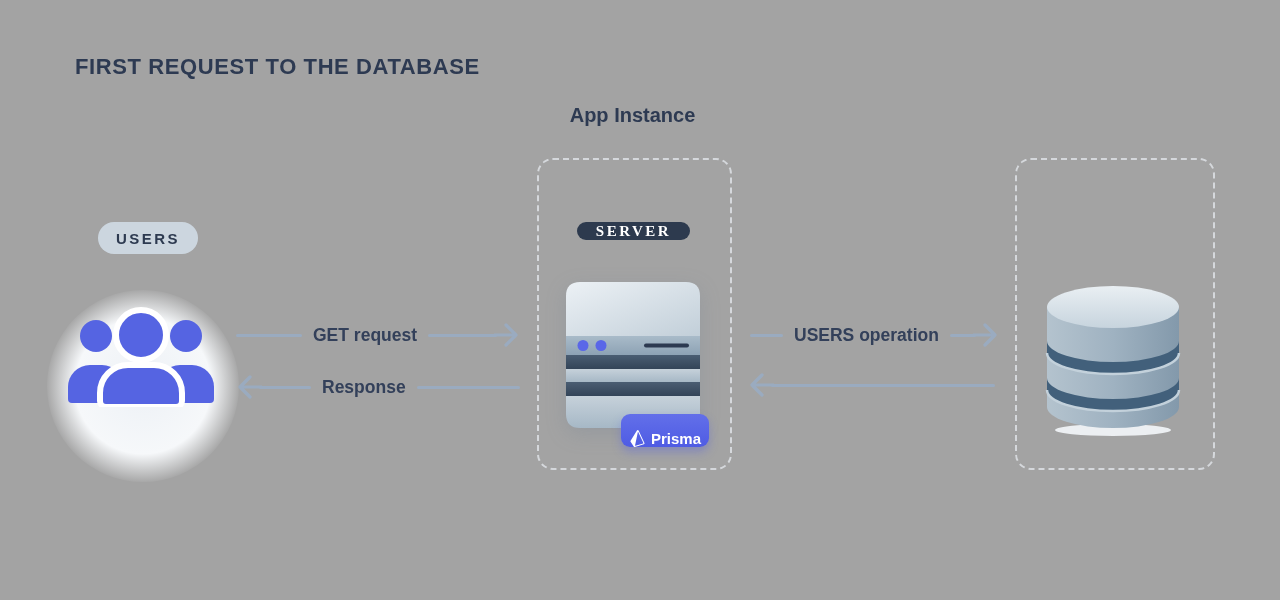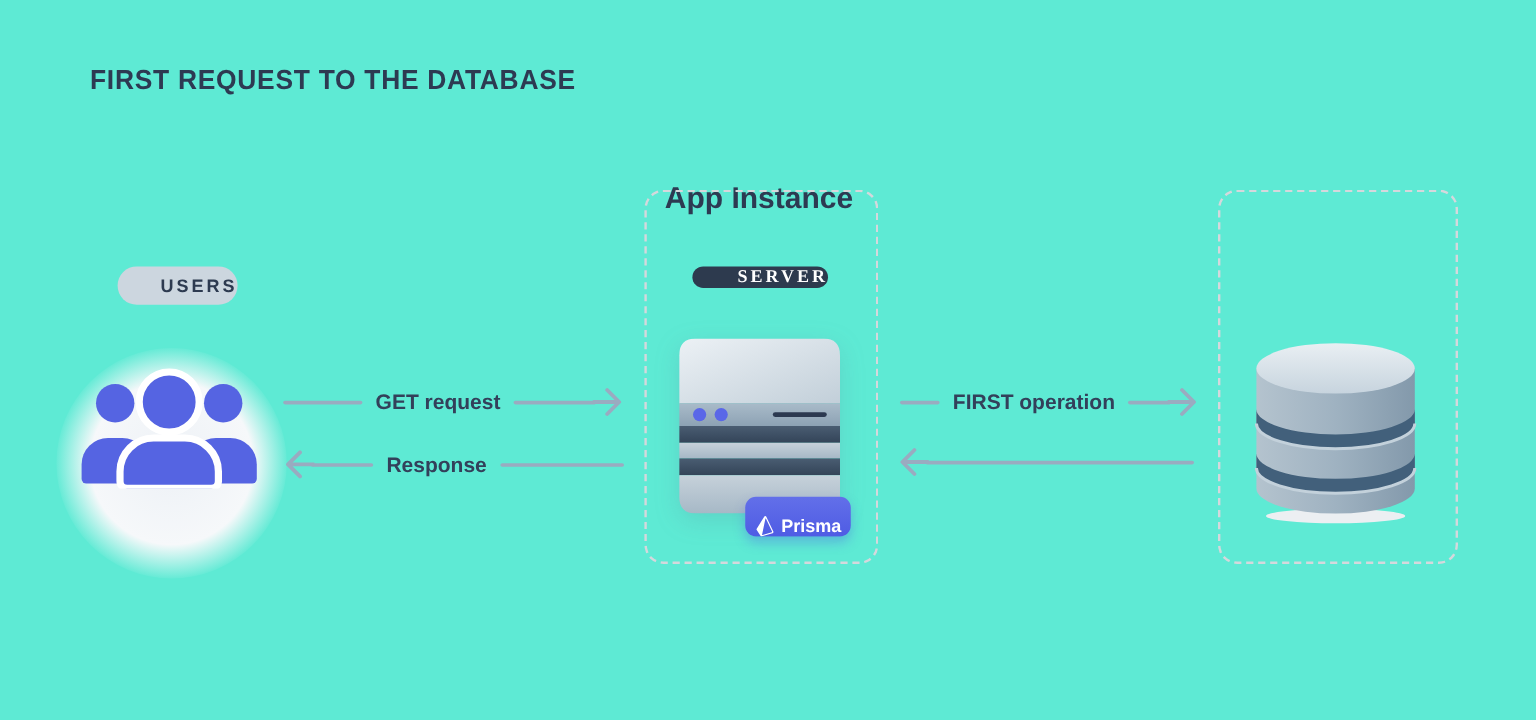--- a/index.html
+++ b/index.html
@@ -1,45 +1,45 @@
 <!DOCTYPE html>
 <html><head>
 <meta charset="utf-8">
 <style>
   html,body{margin:0;padding:0;background:#ffffff;}
   .canvas{
-    position:relative;width:1280px;height:600px;background:#5eead4;overflow:hidden;
+    position:relative;width:1280px;height:600px;background:#a3a3a3;overflow:hidden;
     font-family:"Liberation Sans",sans-serif;color:#2d3a52;
   }
   .title{
     position:absolute;left:75px;top:53px;margin:0;
     font-size:22px;font-weight:800;letter-spacing:.6px;color:#2d3a52;
     transform:scaleY(1.04);transform-origin:left top;
   }
   
   .pill{
-    position:absolute;display:flex;align-items:center;justify-content:flex-end;
+    position:absolute;display:flex;align-items:center;justify-content:center;
     border-radius:17px;font-weight:700;letter-spacing:2.5px;font-size:15px;
   }
   .users-pill{left:98px;top:222px;width:100px;height:32px;background:#ccd6df;color:#2d3a50;}
   .server-pill{left:577px;top:222px;width:113px;height:18px;background:#2d3a4e;color:#ffffff;font-family:Liberation Serif, serif;}
   
   .users-glow{
     position:absolute;left:47px;top:290px;width:192px;height:192px;border-radius:50%;
     background:radial-gradient(circle,#edf1f6 0%,#f6f8fa 50%,rgba(255,255,255,0) 72%);
   }
   .users-icon{position:absolute;left:64px;top:305px;}
   
   .dashed-box{
     position:absolute;border:2px dashed #d5d8dc;border-radius:16px;background:transparent;
   }
   .app-box{left:537px;top:158px;width:191px;height:308px;}
   .db-box{left:1015px;top:158px;width:196px;height:308px;}
   .heading{
-    position:absolute;text-align:center;font-weight:800;font-size:25px;color:#2d3a52;white-space:nowrap;margin-top:47px;
+    position:absolute;text-align:center;font-weight:800;font-size:20px;color:#2d3a52;white-space:nowrap;
   }
   .app-heading{left:537px;top:104px;width:191px;}
   .db-heading{left:983px;top:104px;width:260px;}
   .region-row{position:absolute;display:flex;justify-content:center;}
   .app-region{left:537px;top:142px;width:191px;}
   .db-region{left:1015px;top:142px;width:196px;}
   .region-inner{
     display:flex;align-items:center;gap:7px;background:#ffffff;padding:0 10px;height:26px;
   }
   .region-label{
@@ -101,21 +101,21 @@
     <svg class="chev" width="26" height="26" viewBox="0 0 26 26" style="margin-right:-3px">
       <path d="M26 13 h-21 M14 3 l-10 10 10 10" fill="none" stroke="#9aabc0" stroke-width="3.2" stroke-linecap="round" stroke-linejoin="round"></path>
     </svg>
     <div class="flow-line" style="flex:0 0 52px"></div>
     <span class="flow-label">Response</span>
     <div class="flow-line grow"></div>
   </div>
 
   <div class="flow-row row-read">
     <div class="flow-line" style="flex:0 0 33px"></div>
-    <span class="flow-label">FIRST operation</span>
+    <span class="flow-label">USERS operation</span>
     <div class="flow-line grow"></div>
     <svg class="chev" width="26" height="26" viewBox="0 0 26 26" style="margin-left:-3px">
       <path d="M0 13 h21 M12 3 l10 10 -10 10" fill="none" stroke="#9aabc0" stroke-width="3.2" stroke-linecap="round" stroke-linejoin="round"></path>
     </svg>
   </div>
 
   <div class="flow-row row-return">
     <svg class="chev" width="26" height="26" viewBox="0 0 26 26" style="margin-right:-3px">
       <path d="M26 13 h-21 M14 3 l-10 10 10 10" fill="none" stroke="#9aabc0" stroke-width="3.2" stroke-linecap="round" stroke-linejoin="round"></path>
     </svg>

